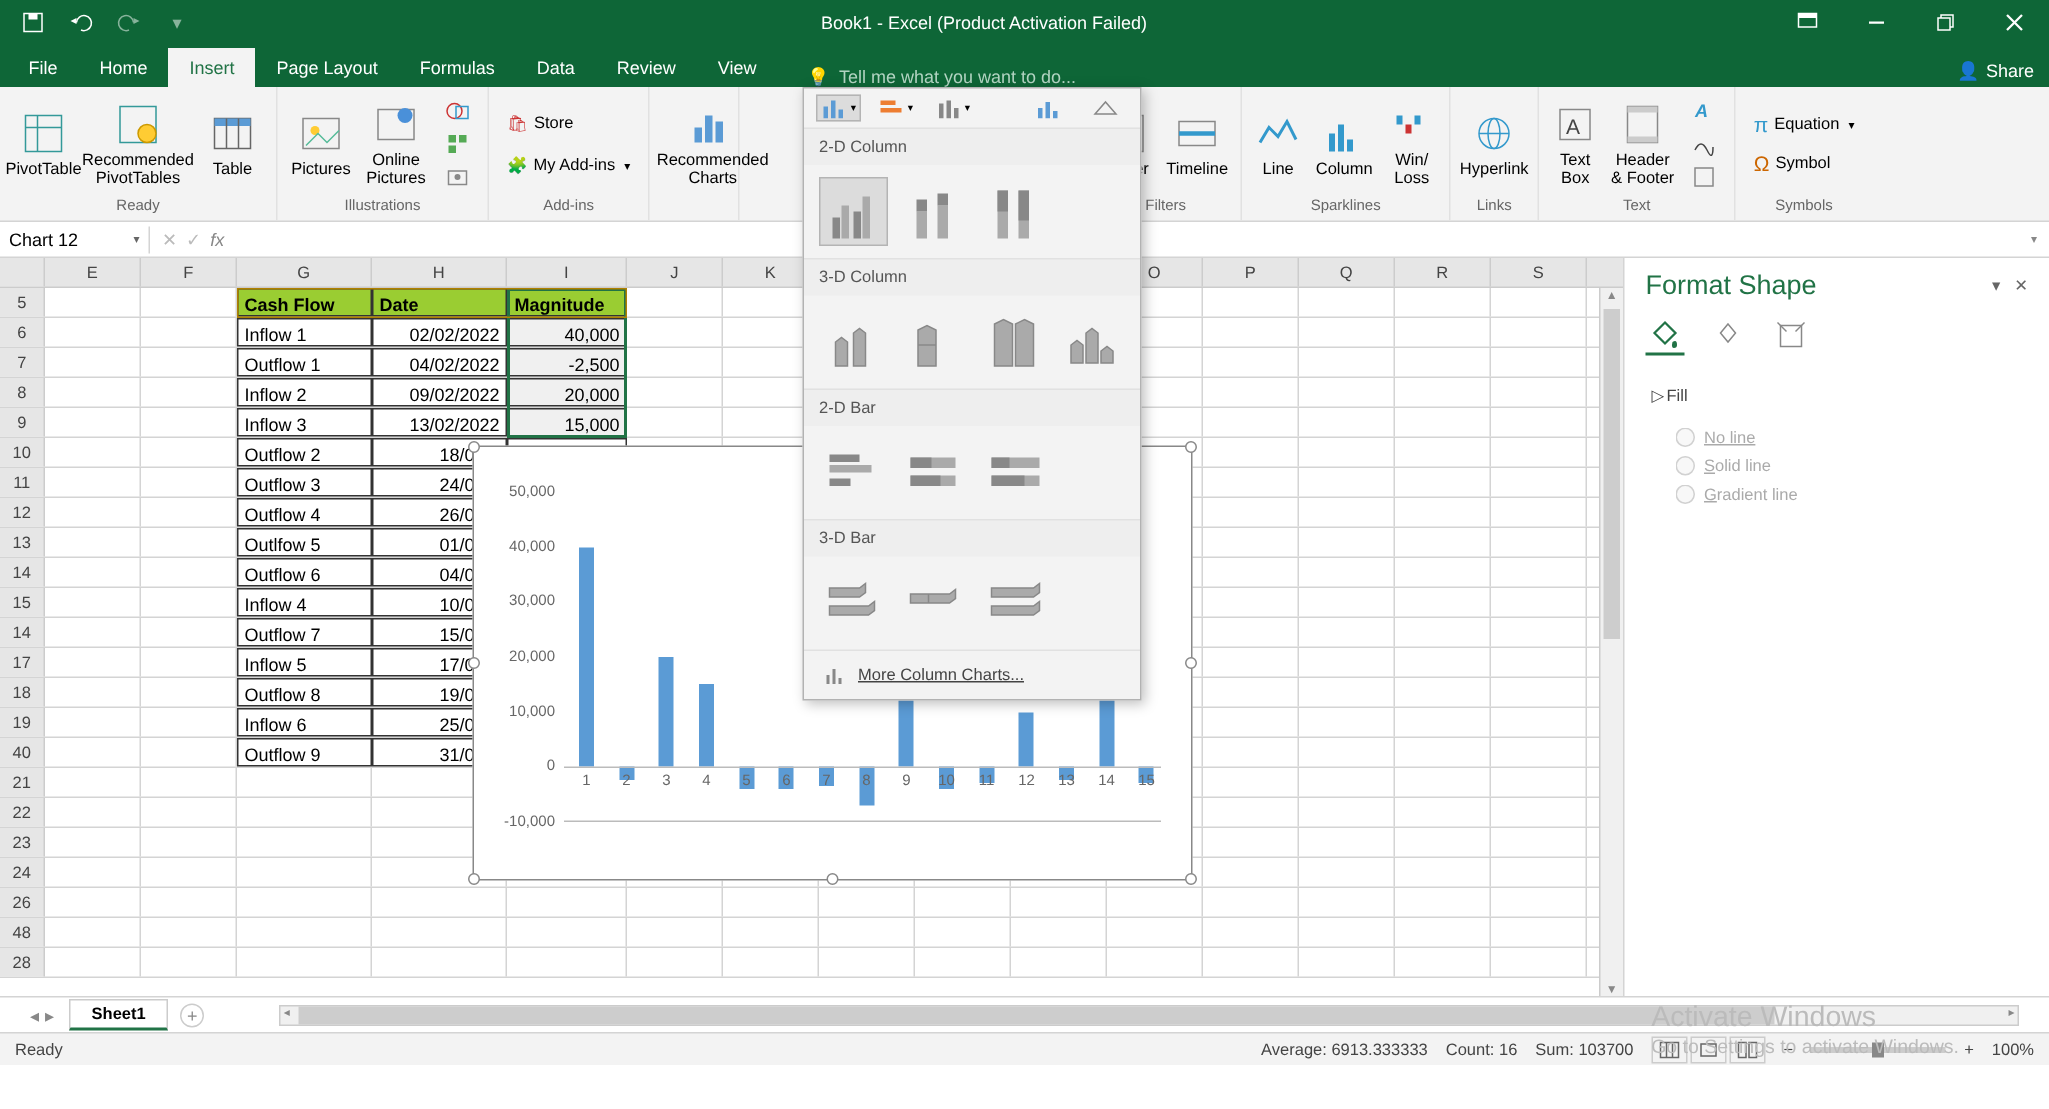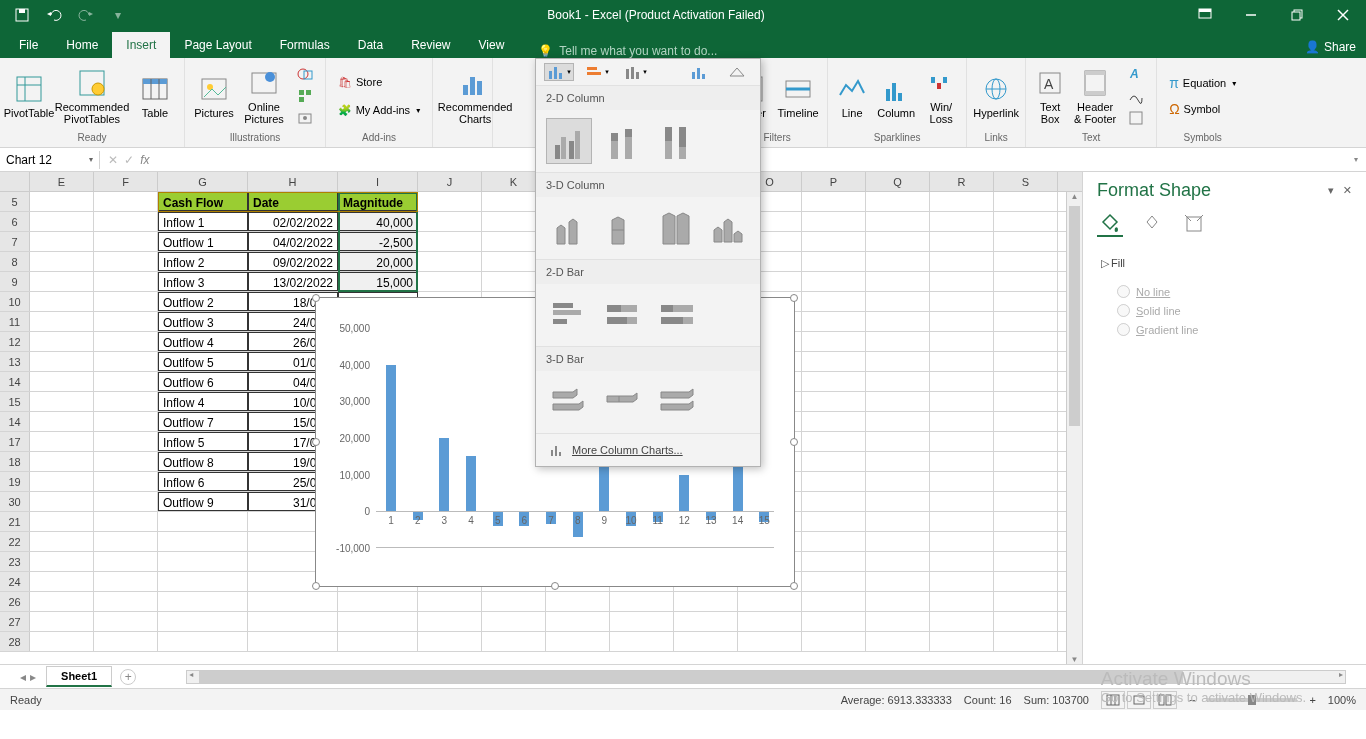--- a/index.html
+++ b/index.html
@@ -867,21 +867,21 @@
           <div class="cell" style="width: 64px;"></div>
           <div class="cell" style="width: 64px;"></div>
           <div class="cell" style="width: 64px;"></div>
           <div class="cell" style="width: 64px;"></div>
           <div class="cell" style="width: 64px;"></div>
           <div class="cell" style="width: 64px;"></div>
           <div class="cell" style="width: 64px;"></div>
           <div class="cell" style="width: 64px;"></div>
         </div>
         <div class="row">
-          <div class="row-h">30</div>
+          <div class="row-h">40</div>
           <div class="cell" style="width: 64px;"></div>
           <div class="cell" style="width: 64px;"></div>
           <div class="cell data-cell" style="width: 90px;">Outflow 9</div>
           <div class="cell data-cell num" style="width: 90px;">31/03/2</div>
           <div class="cell data-cell num" style="width: 80px;"></div>
           <div class="cell" style="width: 64px;"></div>
           <div class="cell" style="width: 64px;"></div>
           <div class="cell" style="width: 64px;"></div>
           <div class="cell" style="width: 64px;"></div>
           <div class="cell" style="width: 64px;"></div>
@@ -975,21 +975,21 @@
           <div class="cell" style="width: 64px;"></div>
           <div class="cell" style="width: 64px;"></div>
           <div class="cell" style="width: 64px;"></div>
           <div class="cell" style="width: 64px;"></div>
           <div class="cell" style="width: 64px;"></div>
           <div class="cell" style="width: 64px;"></div>
           <div class="cell" style="width: 64px;"></div>
           <div class="cell" style="width: 64px;"></div>
         </div>
         <div class="row">
-          <div class="row-h">27</div>
+          <div class="row-h">48</div>
           <div class="cell" style="width: 64px;"></div>
           <div class="cell" style="width: 64px;"></div>
           <div class="cell" style="width: 90px;"></div>
           <div class="cell" style="width: 90px;"></div>
           <div class="cell" style="width: 80px;"></div>
           <div class="cell" style="width: 64px;"></div>
           <div class="cell" style="width: 64px;"></div>
           <div class="cell" style="width: 64px;"></div>
           <div class="cell" style="width: 64px;"></div>
           <div class="cell" style="width: 64px;"></div>

